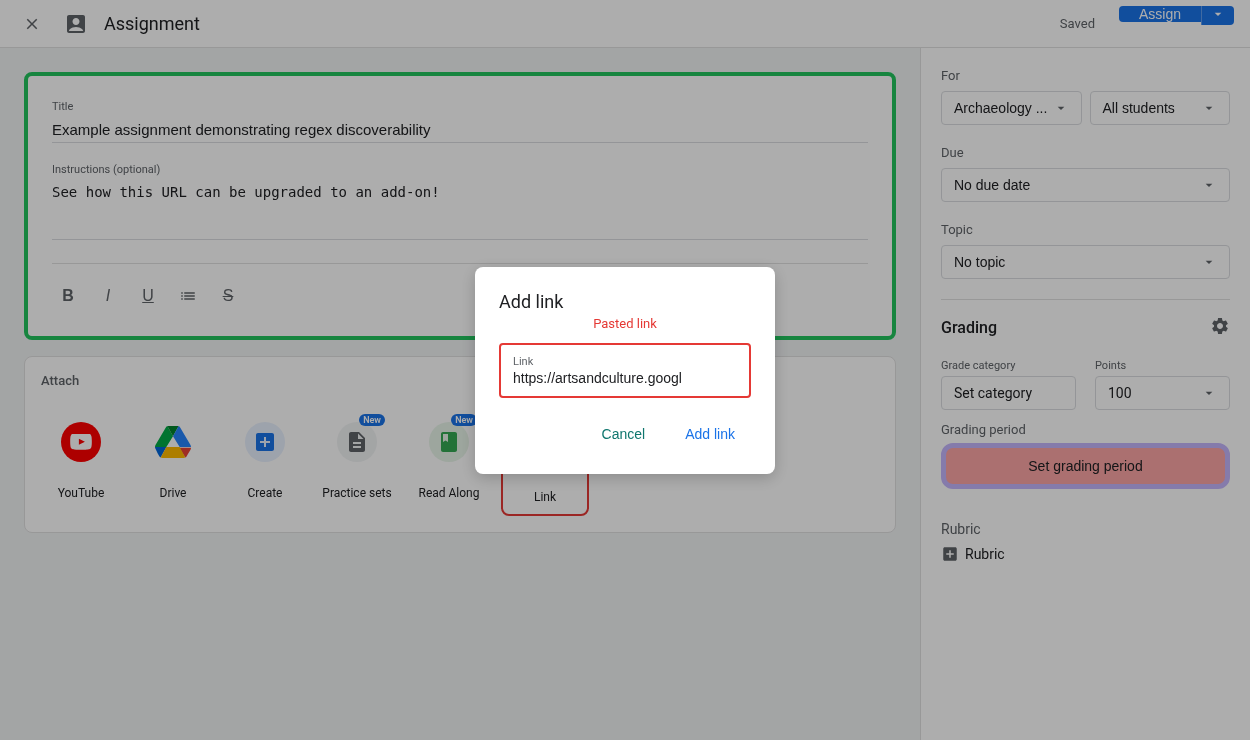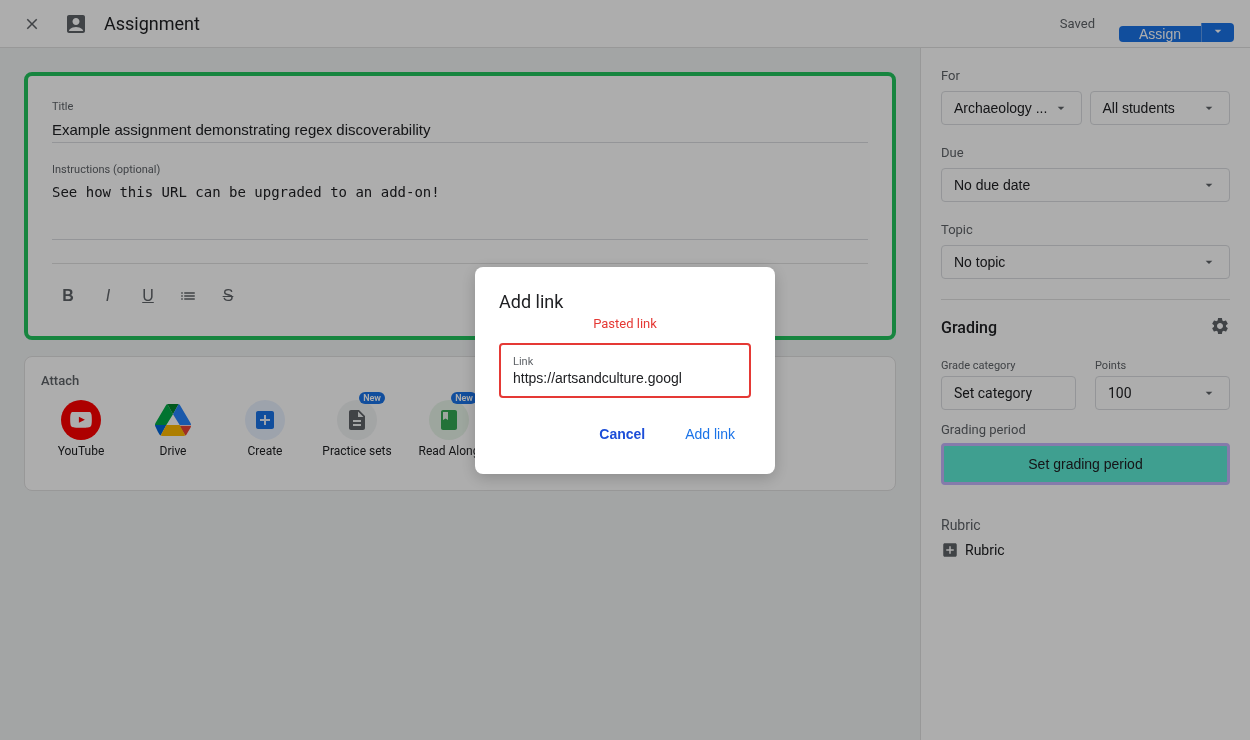--- a/index.html
+++ b/index.html
@@ -8,21 +8,21 @@
     
     .header {
       display: flex; align-items: center; height: 48px; background: #fff;
       border-bottom: 1px solid #e0e0e0; padding: 0 16px; gap: 12px;
     }
     .header-left { display: flex; align-items: center; gap: 12px; flex: 1; }
     .header-icon { width: 32px; height: 32px; display: flex; align-items: center; justify-content: center; color: #5f6368; cursor: pointer; border-radius: 50%; }
     .header-title { font-size: 18px; color: #202124; font-weight: 400; }
     .header-right { display: flex; align-items: center; gap: 24px; }
     .saved-text { color: #5f6368; font-size: 13px; }
-    .assign-btn-group { display: flex; align-items: flex-end; height: 36px; }
+    .assign-btn-group { display: flex; align-items: flex-start; height: 36px; }
     .assign-btn {
       background: #1a73e8; color: #fff; border: none; padding: 0 20px;
       font-size: 14px; font-weight: 500; cursor: pointer; border-radius: 4px 0 0 4px;
     }
     .assign-dropdown {
       background: #1a73e8; color: #fff; border: none; border-left: 1px solid rgba(255,255,255,0.3);
       padding: 0 8px; cursor: pointer; border-radius: 0 4px 4px 0;
     }
 
     
@@ -55,22 +55,22 @@
     }
 
     
     .attach-card {
       background: #fff; border-radius: 8px; border: 1px solid #e0e0e0;
       padding: 16px; position: relative;
     }
     .attach-label { font-size: 13px; color: #5f6368; margin-bottom: 0; font-weight: 500; }
     .attach-items { display: flex; gap: 12px; flex-wrap: wrap; align-items: flex-start; }
     .attach-item {
-      display: flex; flex-direction: column; align-items: center; gap: 0;
-      width: 80px; cursor: pointer; padding: 8px 4px; border-radius: 8px;
+      display: flex; flex-direction: column; align-items: center; gap: 20px;
+      width: 80px; cursor: pointer; padding: 8px 4px; border-radius: 8px; margin-top: 22px;
     }
     .attach-icon-wrap { position: relative; width: 48px; height: 48px; display: flex; align-items: center; justify-content: center; }
     .attach-icon { width: 40px; height: 40px; border-radius: 50%; display: flex; align-items: center; justify-content: center; }
     .badge-new {
       position: absolute; top: -4px; right: -4px;
       background: #1a73e8; color: #fff; font-size: 9px; font-weight: 600;
       padding: 1px 4px; border-radius: 8px;
     }
     .attach-item-label { font-size: 12px; color: #202124; text-align: center; }
 
@@ -91,23 +91,23 @@
       justify-content: space-between; cursor: pointer; background: #fff; width: 100%;
     }
     .grading-header { display: flex; align-items: center; justify-content: space-between; margin-bottom: 20px; }
     .grading-title { font-size: 16px; font-weight: 500; color: #202124; }
     .gear-icon { color: #5f6368; cursor: pointer; }
     .grade-row { display: flex; gap: 19px; margin-bottom: 12px; }
     .grade-col { flex: 1; }
     .grade-col-label { font-size: 11px; color: #5f6368; margin-bottom: 4px; }
     .grade-col-value { border: 1px solid #dadce0; border-radius: 4px; padding: 8px 12px; font-size: 14px; display: flex; align-items: center; justify-content: space-between; cursor: pointer; }
     .set-grading-period-btn {
-      width: 100%; border: 3px solid #c4b5fd; border-radius: 4px;
+      width: 100%; border: 5px solid #c4b5fd; border-radius: 12px;
       padding: 10px; text-align: center; font-size: 14px; color: #202124;
-      cursor: pointer; background: #5eead4; margin-bottom: 12px;
+      cursor: pointer; background: #fca5a5; margin-bottom: 12px;
     }
     .rubric-section { margin-bottom: 12px; }
     .rubric-title { font-size: 14px; color: #5f6368; margin-bottom: 8px; }
     .rubric-add { display: flex; align-items: center; gap: 6px; cursor: pointer; color: #202124; font-size: 14px; }
     .checkbox-row { display: flex; align-items: flex-start; gap: 10px; margin-top: 12px; }
     .checkbox-box { width: 18px; height: 18px; border: 2px solid #5f6368; border-radius: 2px; flex-shrink: 0; margin-top: 1px; }
     .checkbox-text { font-size: 14px; color: #202124; }
     .learn-more { font-size: 12px; color: #1a73e8; cursor: pointer; display: block; margin-top: 2px; }
 
     
@@ -122,21 +122,21 @@
     }
     .modal-title { font-size: 18px; font-weight: 400; color: #202124; margin-bottom: 4px; }
     .modal-pasted-label { color: #e53935; font-size: 13px; text-align: center; margin-bottom: 12px; }
     .modal-link-field {
       border: 2px solid #e53935; border-radius: 4px; padding: 10px 12px; margin-bottom: 20px;
     }
     .modal-link-label { font-size: 11px; color: #5f6368; margin-bottom: 2px; }
     .modal-link-value { font-size: 14px; color: #202124; overflow: hidden; text-overflow: ellipsis; white-space: nowrap; }
     .modal-actions { display: flex; justify-content: flex-end; gap: 8px; }
     .modal-cancel-btn {
-      border: none; background: transparent; color: #1d4ed8; font-size: 14px; font-weight: 700;
+      border: none; background: transparent; color: #0f766e; font-size: 14px; font-weight: 400;
       padding: 8px 16px; cursor: pointer; border-radius: 4px;
     }
     .modal-add-btn {
       border: none; background: transparent; color: #1a73e8; font-size: 14px; font-weight: 500;
       padding: 8px 16px; cursor: pointer; border-radius: 4px;
     }
 
     
     ::-webkit-scrollbar { width: 6px; }
     ::-webkit-scrollbar-thumb { background: #ccc; border-radius: 3px; }

